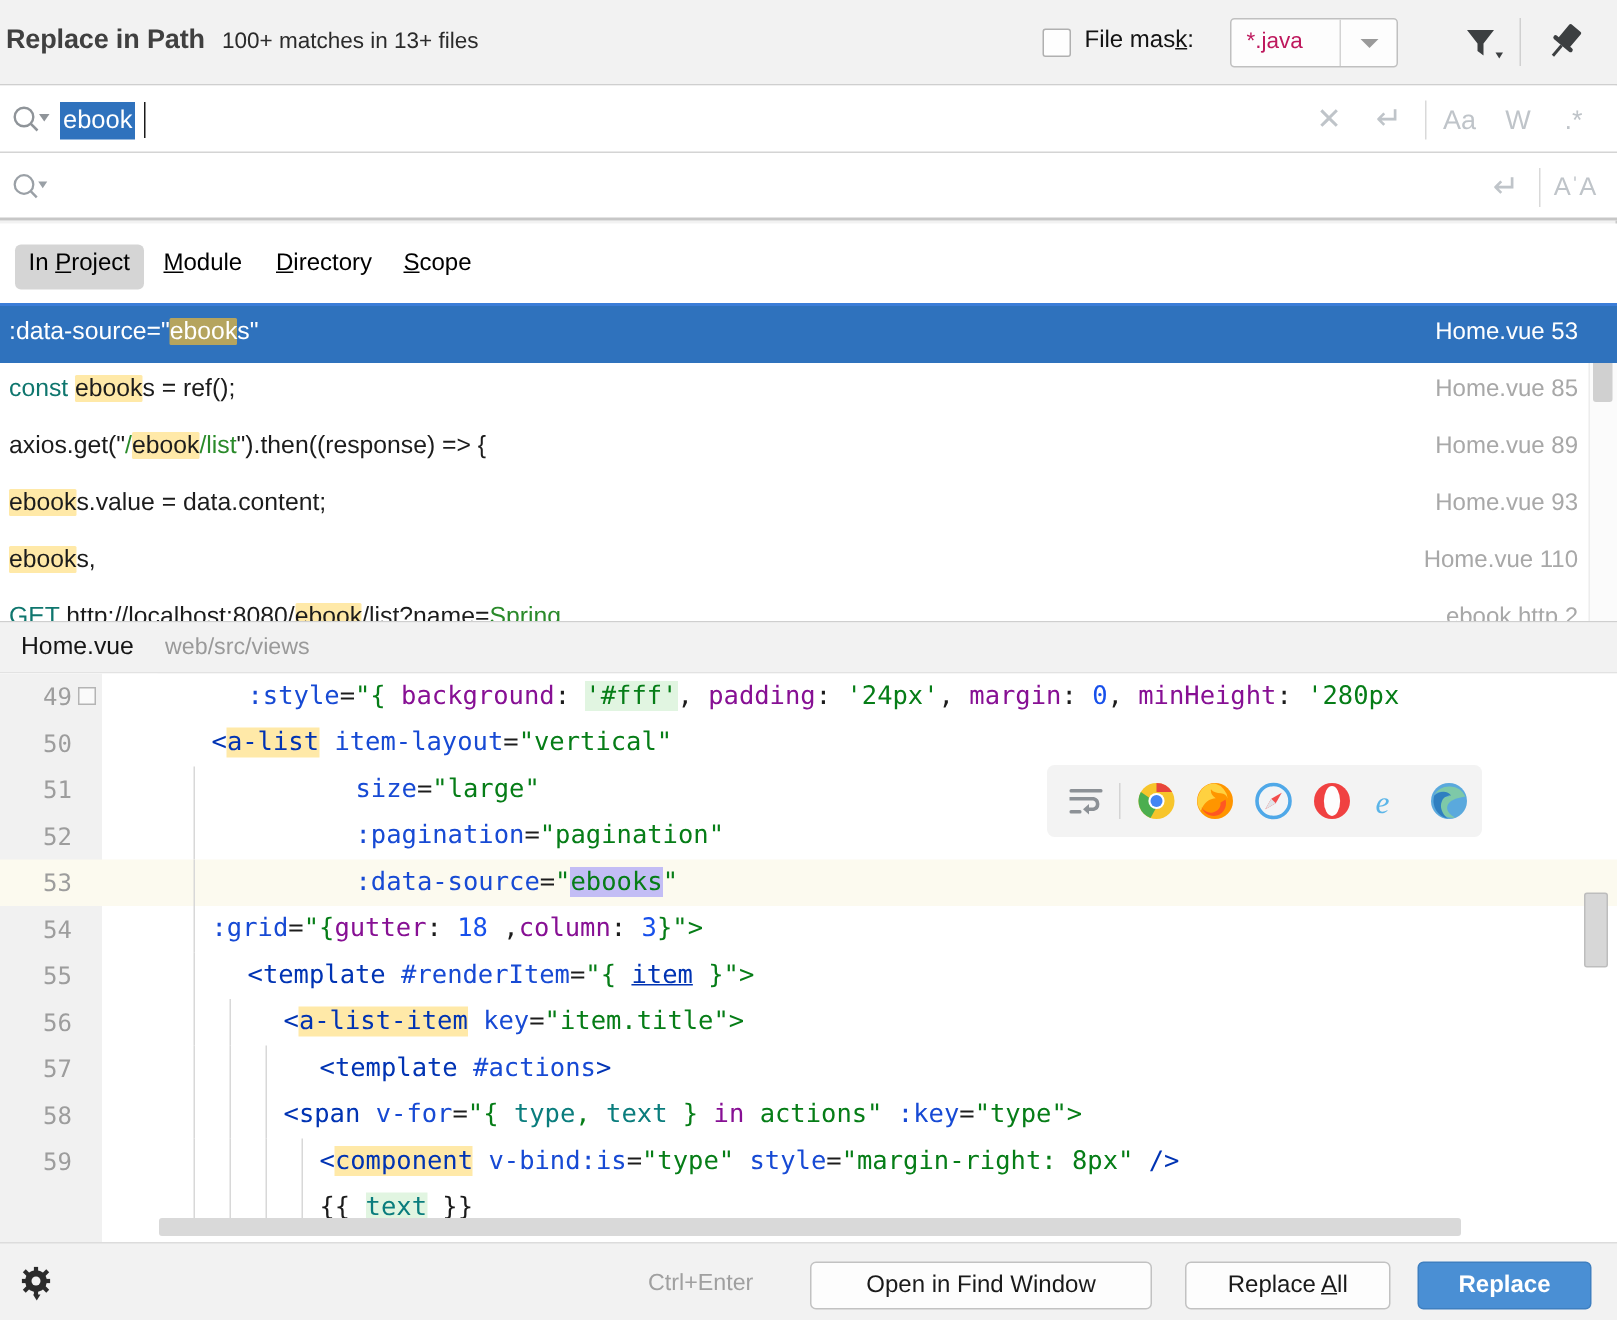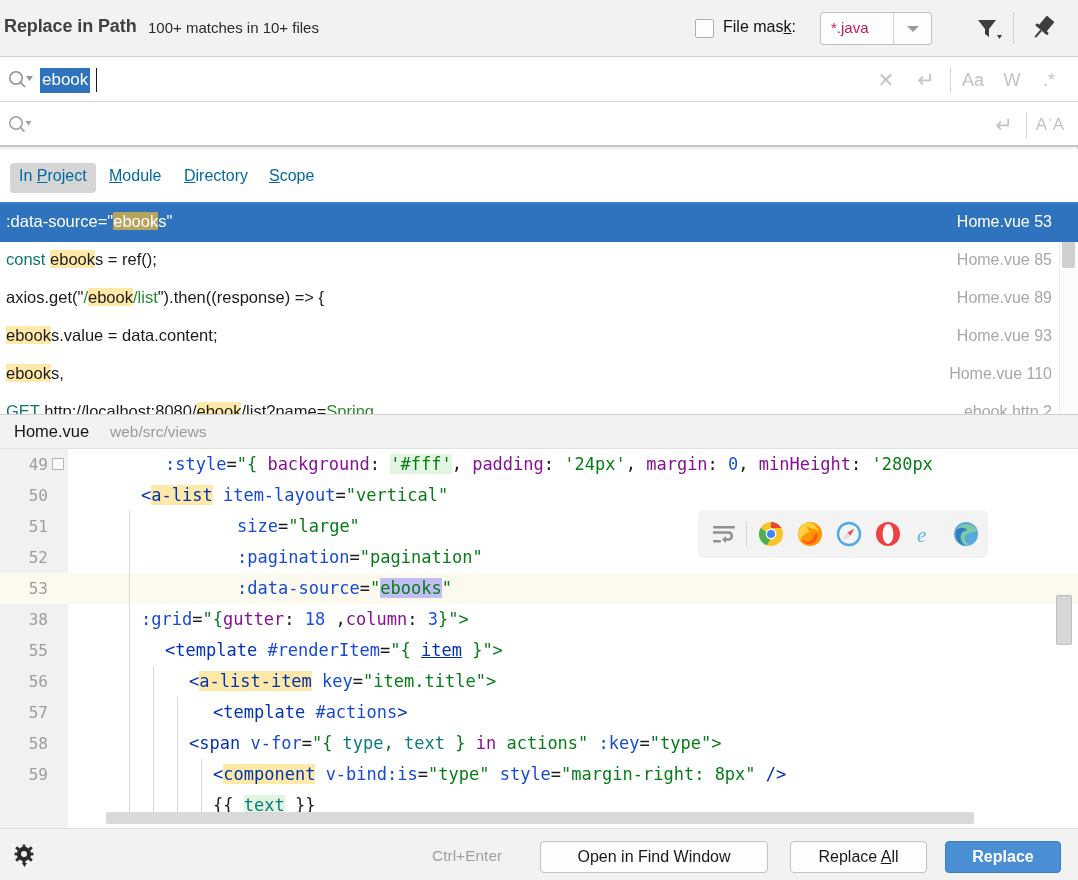--- a/index.html
+++ b/index.html
@@ -102,21 +102,21 @@
     position: absolute; top: 10px; width: 1px; height: 26px; background: #d9d9d9;
   }
 
   
   .tabs {
     position: absolute; left: 0; top: 149px; width: 1078px; height: 55px;
     background: #ffffff; border-bottom: 2px solid #3b7dd8;
   }
   .tab {
     position: absolute; top: 14px; height: 30px;
-    font-size: 16px; color: #0369a1; cursor: pointer;
+    font-size: 16px; color: #000000; cursor: pointer;
     padding: 4px 9px 0 9px; border-radius: 4px;
   }
   .tab.active { background: #d5d5d5; }
   .tab u { text-decoration: underline; }
 
   
   .results {
     position: absolute; left: 0; top: 204px; width: 1078px; height: 210px;
     background: #ffffff; overflow: hidden;
   }
@@ -254,21 +254,21 @@
     background: #4a8fd4; border: 1px solid #3e7fc0; color: #ffffff; font-weight: bold;
   }
 </style>
 </head>
 <body>
 
 <div id="app">
 
   <div class="header">
     <div class="hdr-title">Replace in Path</div>
-    <div class="hdr-sub">100+ matches in 10+ files</div>
+    <div class="hdr-sub">100+ matches in 13+ files</div>
 
     <div class="fm-check"></div>
     <div class="fm-label"><span>File mas</span><u>k</u><span>:</span></div>
 
     <div class="fm-combo">
       <div class="fm-combo-text">*.java</div>
       <div class="fm-combo-btn"></div>
     </div>
 
     <div class="hdr-filter">
@@ -392,21 +392,21 @@
             <div class="lnum" style="top: 6px;">52</div>
             <div class="ind" style="left: 129px;"></div>
             <div class="ctext" style="left: 237px;"><span class="t-attr">:pagination</span><span class="t-plain">=</span><span class="t-strg">"pagination"</span></div>
           </div>
           <div class="cline current" style="top: 124px;">
             <div class="lnum" style="top: 6px;">53</div>
             <div class="ind" style="left: 129px;"></div>
             <div class="ctext" style="left: 237px;"><span class="t-attr">:data-source</span><span class="t-plain">=</span><span class="t-strg">"</span><span class="t-strg m-sel">ebooks</span><span class="t-strg">"</span></div>
           </div>
           <div class="cline" style="top: 155px;">
-            <div class="lnum" style="top: 6px;">38</div>
+            <div class="lnum" style="top: 6px;">54</div>
             <div class="ind" style="left: 129px;"></div>
             <div class="ctext" style="left: 141px;"><span class="t-attr">:grid</span><span class="t-plain">=</span><span class="t-strg">"{</span><span class="t-prop">gutter</span><span class="t-plain">: </span><span class="t-num">18</span><span class="t-plain"> ,</span><span class="t-prop">column</span><span class="t-plain">: </span><span class="t-num">3</span><span class="t-strg">}"&gt;</span></div>
           </div>
           <div class="cline" style="top: 186px;">
             <div class="lnum" style="top: 6px;">55</div>
             <div class="ind" style="left: 129px;"></div>
             <div class="ctext" style="left: 165px;"><span class="t-tag">&lt;</span><span class="t-tag">template</span><span class="t-plain"> </span><span class="t-attr">#renderItem</span><span class="t-plain">=</span><span class="t-strg">"{ </span><span class="t-uline">item</span><span class="t-strg"> }"&gt;</span></div>
           </div>
           <div class="cline" style="top: 217px;">
             <div class="lnum" style="top: 6px;">56</div>

